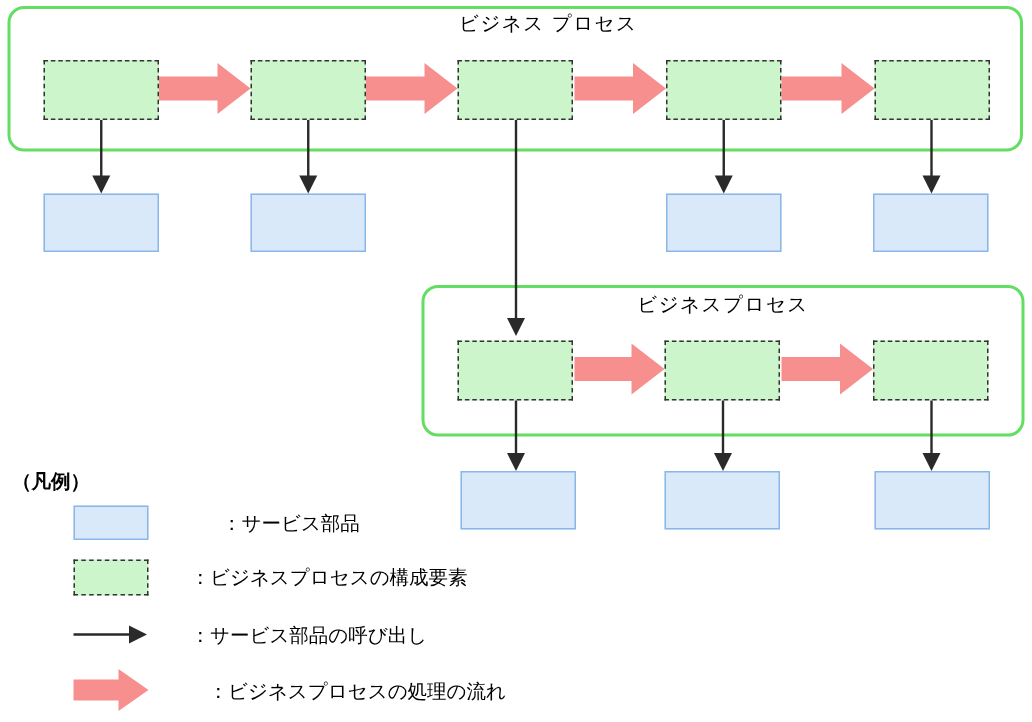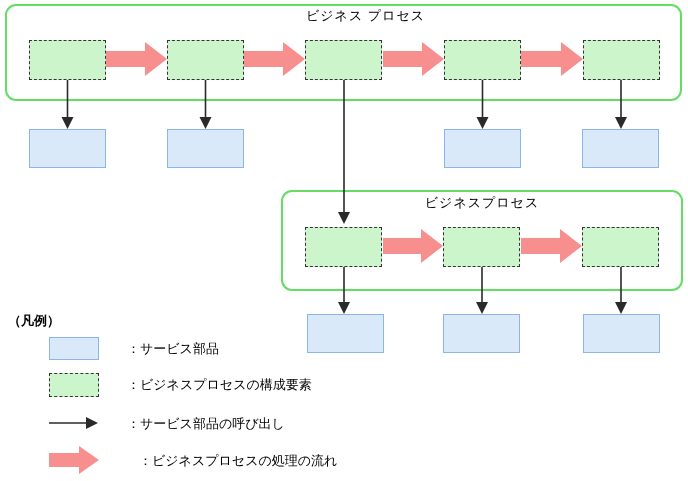--- a/index.html
+++ b/index.html
@@ -120,21 +120,21 @@
     <g>
       <line class="call-line" x1="49" y1="423" x2="87" y2="423"></line>
       <polygon class="call-head" points="86,417 86,429 98,423"></polygon>
     </g>
     <polygon class="flow-poly" points="49,453 79,453 79,446 99,460 79,474 79,467 49,467"></polygon>
   </svg>
 
   <div class="legend-title">（凡例）</div>
 
   <div class="legend-swatch-service"></div>
-  <div class="legend-label" style="top:341px;">：サービス部品</div>
+  <div class="legend-label" style="top:341px;margin-left:21px;">：サービス部品</div>
 
   <div class="legend-swatch-process"></div>
   <div class="legend-label" style="top:377px;">：ビジネスプロセスの構成要素</div>
 
   <div class="legend-label" style="top:416px;">：サービス部品の呼び出し</div>
 
   <div class="legend-label" style="top:453px;margin-left:12px;">：ビジネスプロセスの処理の流れ</div>
 
 </div>
 

